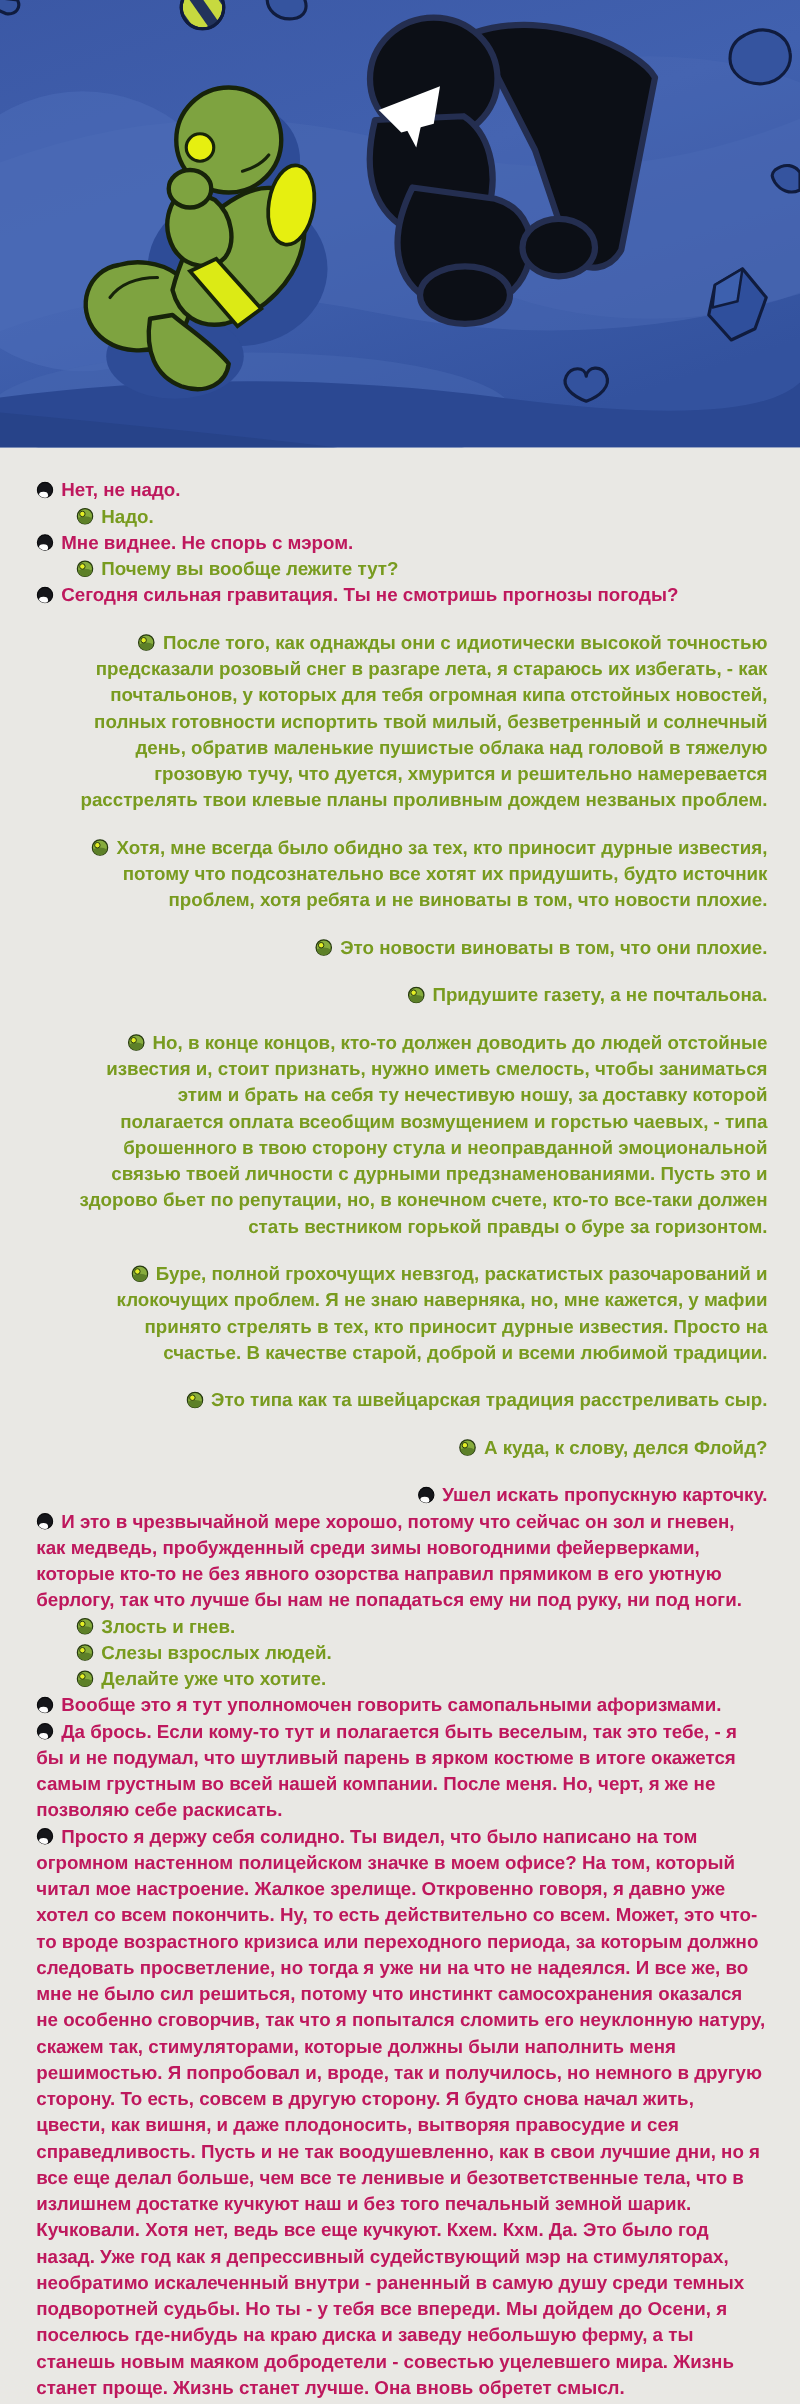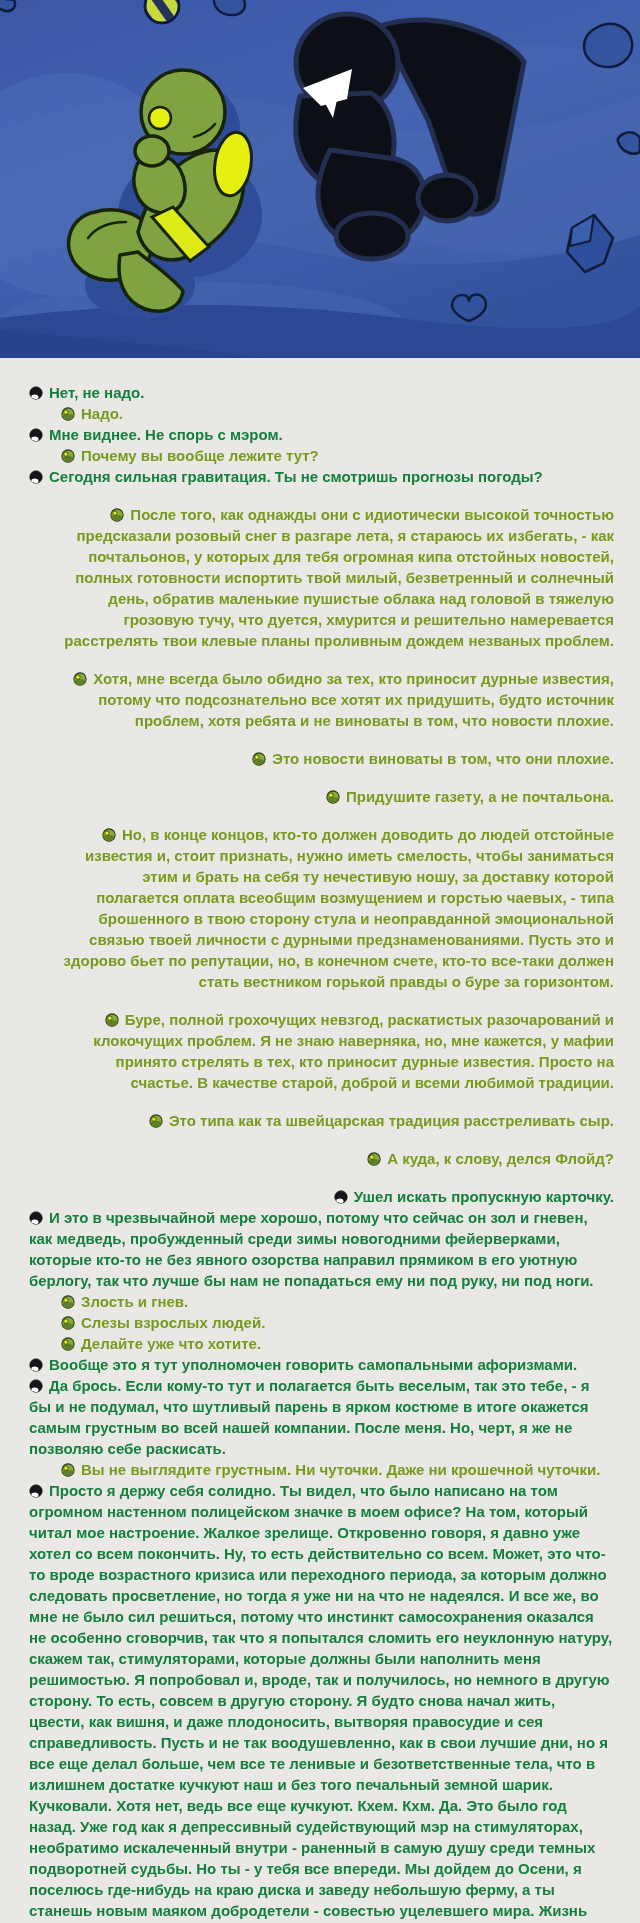--- a/index.html
+++ b/index.html
@@ -11,21 +11,21 @@
     font-family:"Liberation Sans",sans-serif;
     font-weight:bold;
     font-size:15px;
     line-height:21px;
     color:#3e3e3e;
   }
   .msg{margin:0;}
   .msg.gap{margin-top:17px;text-align:right;}
   .msg .avatar{display:inline-block;width:14px;height:14px;vertical-align:-2px;margin-right:6px;}
   .msg .avatar svg{display:block;width:14px;height:14px;}
-  .msg.mayor{color:#15803d;}
+  .msg.mayor{color:#be185d;}
   .msg.companion{color:#789b1f;margin-left:32px;}
 </style>
 </head>
 <body>
 
 <div class="page">
 
   <div class="scene-wrap">
     <svg width="640" height="358" viewBox="0 0 640 358" xmlns="http://www.w3.org/2000/svg">
       <defs>
@@ -332,32 +332,20 @@
     <span class="avatar"><svg viewBox="0 0 16 16" xmlns="http://www.w3.org/2000/svg">
     <defs>
                 <clipPath id="mA">
                   <circle cx="8" cy="8" r="7"></circle>
                 </clipPath>
               </defs>
     <circle cx="8" cy="8" r="7" fill="#15161a" stroke="#0a0a0c" stroke-width="1"></circle>
     <ellipse cx="6.6" cy="12.8" rx="4.2" ry="3.1" fill="#fdfdfd" clip-path="url(#mA)"></ellipse>
   </svg></span><span class="text">Да брось. Если кому-то тут и полагается быть веселым, так это тебе, - я бы и не подумал, что шутливый парень в ярком костюме в итоге окажется самым грустным во всей нашей компании. После меня. Но, черт, я же не позволяю себе раскисать.</span>
   </div>
-        <div class="msg companion">
-    <span class="avatar"><svg viewBox="0 0 16 16" xmlns="http://www.w3.org/2000/svg">
-    <defs>
-                <clipPath id="cA">
-                  <circle cx="8" cy="8" r="7"></circle>
-                </clipPath>
-              </defs>
-    <circle cx="8" cy="8" r="7" fill="#87ac3d" stroke="#273a10" stroke-width="1.2"></circle>
-    <path d="M1 10 Q8 6 15 10 L15 16 L1 16 Z" fill="#5d8028" clip-path="url(#cA)"></path>
-    <circle cx="5.6" cy="5.9" r="2.5" fill="#e4ef25" stroke="#273a10" stroke-width="0.9"></circle>
-  </svg></span><span class="text">Вы не выглядите грустным. Ни чуточки. Даже ни крошечной чуточки.</span>
-  </div>
         <div class="msg mayor">
     <span class="avatar"><svg viewBox="0 0 16 16" xmlns="http://www.w3.org/2000/svg">
     <defs>
                 <clipPath id="mA">
                   <circle cx="8" cy="8" r="7"></circle>
                 </clipPath>
               </defs>
     <circle cx="8" cy="8" r="7" fill="#15161a" stroke="#0a0a0c" stroke-width="1"></circle>
     <ellipse cx="6.6" cy="12.8" rx="4.2" ry="3.1" fill="#fdfdfd" clip-path="url(#mA)"></ellipse>
   </svg></span><span class="text">Просто я держу себя солидно. Ты видел, что было написано на том огромном настенном полицейском значке в моем офисе? На том, который читал мое настроение. Жалкое зрелище. Откровенно говоря, я давно уже хотел со всем покончить. Ну, то есть действительно со всем. Может, это что-то вроде возрастного кризиса или переходного периода, за которым должно следовать просветление, но тогда я уже ни на что не надеялся. И все же, во мне не было сил решиться, потому что инстинкт самосохранения оказался не особенно сговорчив, так что я попытался сломить его неуклонную натуру, скажем так, стимуляторами, которые должны были наполнить меня решимостью. Я попробовал и, вроде, так и получилось, но немного в другую сторону. То есть, совсем в другую сторону. Я будто снова начал жить, цвести, как вишня, и даже плодоносить, вытворяя правосудие и сея справедливость. Пусть и не так воодушевленно, как в свои лучшие дни, но я все еще делал больше, чем все те ленивые и безответственные тела, что в излишнем достатке кучкуют наш и без того печальный земной шарик. Кучковали. Хотя нет, ведь все еще кучкуют. Кхем. Кхм. Да. Это было год назад. Уже год как я депрессивный судействующий мэр на стимуляторах, необратимо искалеченный внутри - раненный в самую душу среди темных подворотней судьбы. Но ты - у тебя все впереди. Мы дойдем до Осени, я поселюсь где-нибудь на краю диска и заведу небольшую ферму, а ты станешь новым маяком добродетели - совестью уцелевшего мира. Жизнь станет проще. Жизнь станет лучше. Она вновь обретет смысл.</span>

